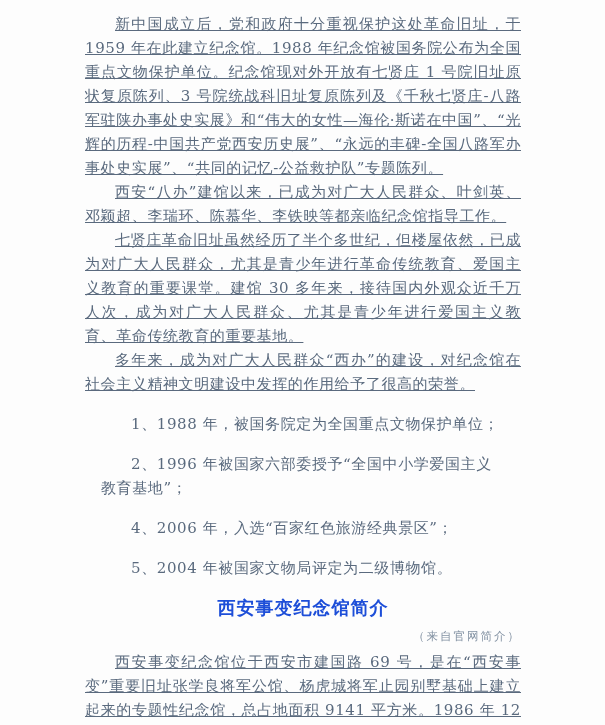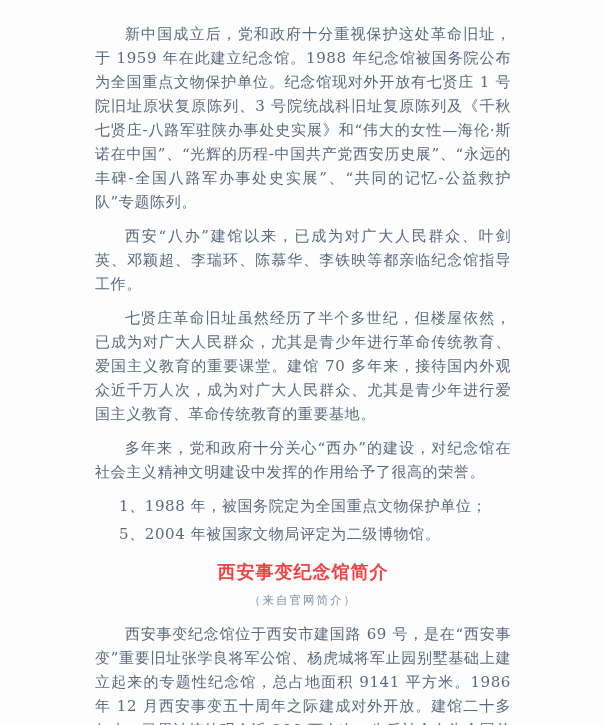--- a/index.html
+++ b/index.html
@@ -21,54 +21,57 @@
     top: 12px;
     left: 85px;
     width: 436px;
     color: #5a6a7e;
     font-size: 15px;
     line-height: 24px;
     letter-spacing: 0.6px;
     text-align: justify;
   }
   .paragraph {
-    margin: 10px;
+    margin: 0;
     text-indent: 2em;
+    text-decoration: underline;
   }
   .list-item {
-    margin: 4px;
+    margin: 16px;
     text-indent: 2em;
     text-align: left;
   }
   .heading {
     margin: 14px 0 4px 0;
     text-align: center;
     text-indent: 0;
     font-size: 18px;
     font-weight: bold;
     color: #4f2a22;
     letter-spacing: 1px;
   }
   .subheading {
     margin: 0 0 2px 0;
-    text-align: center;
+    text-align: right;
     text-indent: 0;
     font-size: 11.5px;
     color: #8291a2;
     letter-spacing: 2px;
   }
 </style>
 </head>
 <body>
 
 <div class="page" style="background: rgb(253, 253, 253);">
   <div class="doc-body" id="doc-body" style="color: rgb(90, 106, 126);">
       <p class="paragraph">新中国成立后，党和政府十分重视保护这处革命旧址，于 1959 年在此建立纪念馆。1988 年纪念馆被国务院公布为全国重点文物保护单位。纪念馆现对外开放有七贤庄 1 号院旧址原状复原陈列、3 号院统战科旧址复原陈列及《千秋七贤庄-八路军驻陕办事处史实展》和“伟大的女性—海伦·斯诺在中国”、“光辉的历程-中国共产党西安历史展”、“永远的丰碑-全国八路军办事处史实展”、“共同的记忆-公益救护队”专题陈列。</p>
       <p class="paragraph">西安“八办”建馆以来，已成为对广大人民群众、叶剑英、邓颖超、李瑞环、陈慕华、李铁映等都亲临纪念馆指导工作。</p>
-      <p class="paragraph">七贤庄革命旧址虽然经历了半个多世纪，但楼屋依然，已成为对广大人民群众，尤其是青少年进行革命传统教育、爱国主义教育的重要课堂。建馆 70 多年来，接待国内外观众近千万人次，成为对广大人民群众、尤其是青少年进行爱国主义教育、革命传统教育的重要基地。</p>
-      <p class="paragraph">多年来，党和政府十分关心“西办”的建设，对纪念馆在社会主义精神文明建设中发挥的作用给予了很高的荣誉。</p>
+      <p class="paragraph">七贤庄革命旧址虽然经历了半个多世纪，但楼屋依然，已成为对广大人民群众，尤其是青少年进行革命传统教育、爱国主义教育的重要课堂。建馆 30 多年来，接待国内外观众近千万人次，成为对广大人民群众、尤其是青少年进行爱国主义教育、革命传统教育的重要基地。</p>
+      <p class="paragraph">多年来，成为对广大人民群众“西办”的建设，对纪念馆在社会主义精神文明建设中发挥的作用给予了很高的荣誉。</p>
       <p class="list-item">1、1988 年，被国务院定为全国重点文物保护单位；</p>
+      <p class="list-item">2、1996 年被国家六部委授予“全国中小学爱国主义教育基地”；</p>
+      <p class="list-item">4、2006 年，入选“百家红色旅游经典景区”；</p>
       <p class="list-item">5、2004 年被国家文物局评定为二级博物馆。</p>
-      <h2 class="heading" style="color: #ef4444;">西安事变纪念馆简介</h2>
+      <h2 class="heading" style="color: #1d4ed8;">西安事变纪念馆简介</h2>
       <p class="subheading" style="color: rgb(130, 145, 162);">（来自官网简介）</p>
       <p class="paragraph">西安事变纪念馆位于西安市建国路 69 号，是在“西安事变”重要旧址张学良将军公馆、杨虎城将军止园别墅基础上建立起来的专题性纪念馆，总占地面积 9141 平方米。1986 年 12 月西安事变五十周年之际建成对外开放。建馆二十多年来，已累计接待观众近 200 万人次。先后被命名为全国首批百个爱国主义教育示范基地、陕西省和西安市青少年爱国主义教育基地、国防教育基地、红领巾实践教育基地和全国百个红色旅游经典景区之一。</p>
     </div>
 </div>
 
 </body></html>

